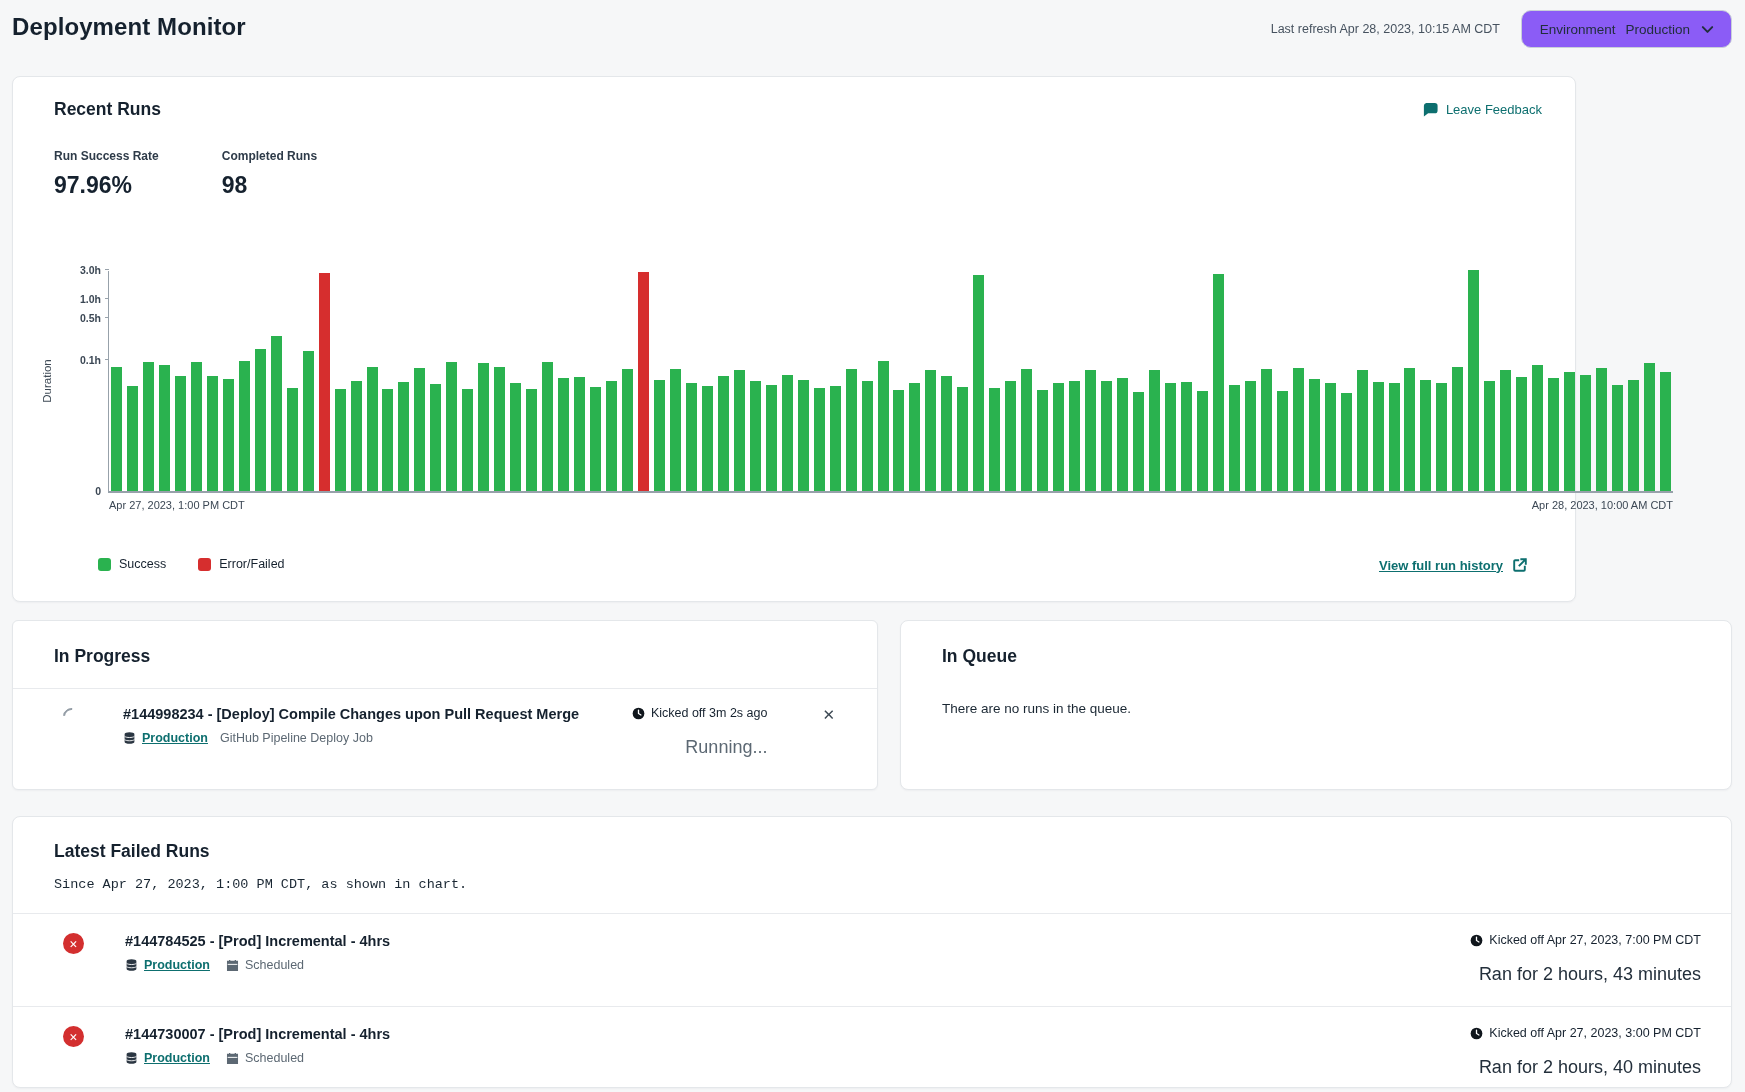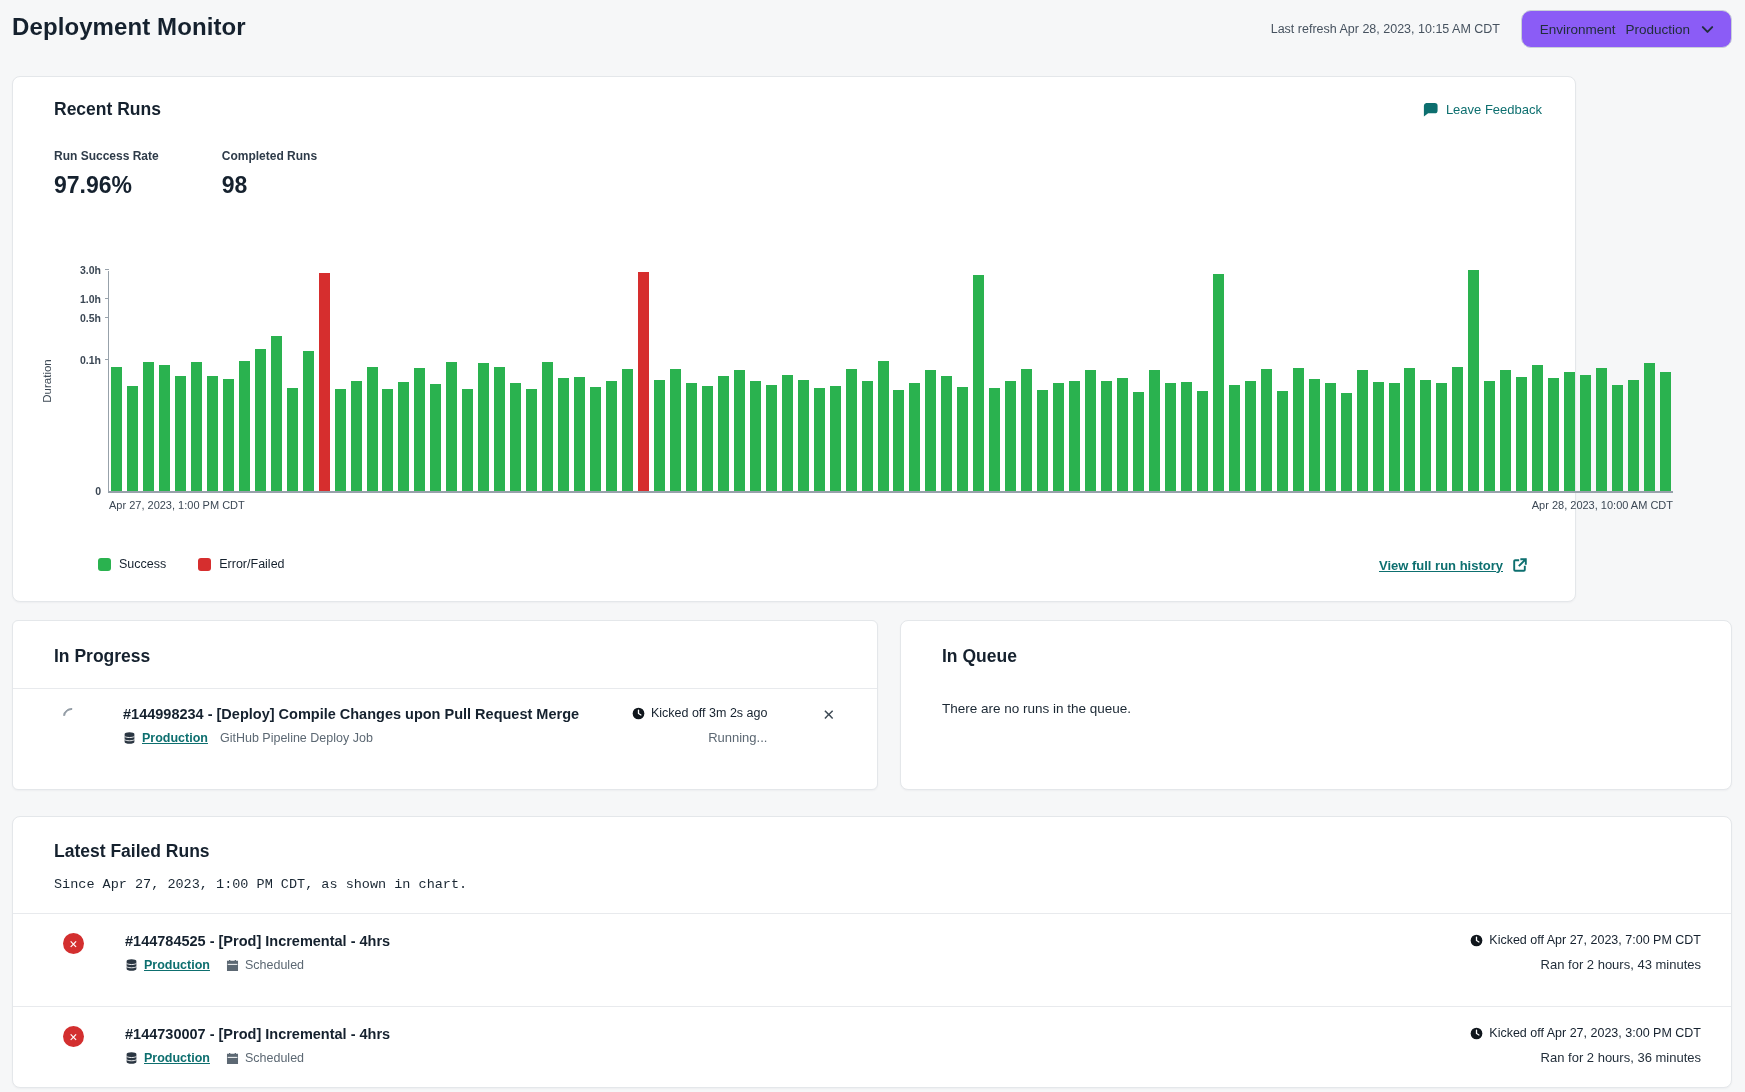--- a/index.html
+++ b/index.html
@@ -57,21 +57,21 @@
   .run-row { position:absolute; display:flex; align-items:flex-start;gap:29px; }
   .run-main { flex:1; }
   .run-title { font-size:14.5px; font-weight:700; color:#15212e; }
   .run-sub { display:flex; align-items:center; gap:8px; margin-top:9px; }
   .env-link { display:flex; align-items:center; gap:6px; font-size:12.5px; color:#0d6f6f; cursor:pointer; }
   .env-link .lnk { text-decoration:underline; font-weight:600; }
   .job-name { font-size:12.5px; color:#5c6873; margin-left:4px; }
   .trigger { display:flex; align-items:center; gap:6px; font-size:12.5px; color:#5c6873; margin-left:8px; }
   .run-right { text-align:right; }
   .kicked { display:flex; align-items:center; justify-content:flex-end; gap:6px; font-size:12.5px; color:#15212e; }
-  .run-status { font-size:13px; color:#5c6873; margin-top:10px; }
+  .run-status { font-size:18px; color:#5c6873; margin-top:17px; }
   .spinner { width:17px; height:17px; border-radius:50%; border:2px solid transparent; border-top-color:#959ea7;
     transform:rotate(-40deg); margin:2px 14px 0 0; }
   .close-x { font-size:15px; color:#3d4954; margin-left:26px; cursor:pointer; line-height:17px; }
   .fail-badge { width:21px; height:21px; border-radius:50%; background:#d32f2f; color:#fff; font-size:10.5px; font-weight:700;
     display:flex; align-items:center; justify-content:center; margin:0 12px 0 0; }
   .queue-empty { position:absolute; left:41px; top:80px; font-size:13.5px; color:#1a2733; }
   .failed-sub { position:absolute; left:41px; top:60px; font-size:13.5px; color:#1a2733;font-family:Liberation Mono, monospace; }
 
   .icon { display:inline-flex; }
 </style>
@@ -369,18 +369,18 @@
       <div class="run-right">
         <div class="kicked">
           <span class="icon">
             <svg width="13" height="13" viewBox="0 0 16 16">
                 <circle cx="8" cy="8" r="7.2" fill="#10161c"></circle>
                 <path d="M8 3.8 V8 L11 9.8" stroke="#fff" stroke-width="1.6" fill="none" stroke-linecap="round"></path>
               </svg>
           </span>
           <span>Kicked off Apr 27, 2023, 3:00 PM CDT</span>
         </div>
-        <div class="run-status" style="color:#232f3b">Ran for 2 hours, 36 minutes</div>
+        <div class="run-status" style="color:#232f3b">Ran for 2 hours, 40 minutes</div>
       </div>
     </div>
   </div>
 
 </div>
 
 </body></html>

